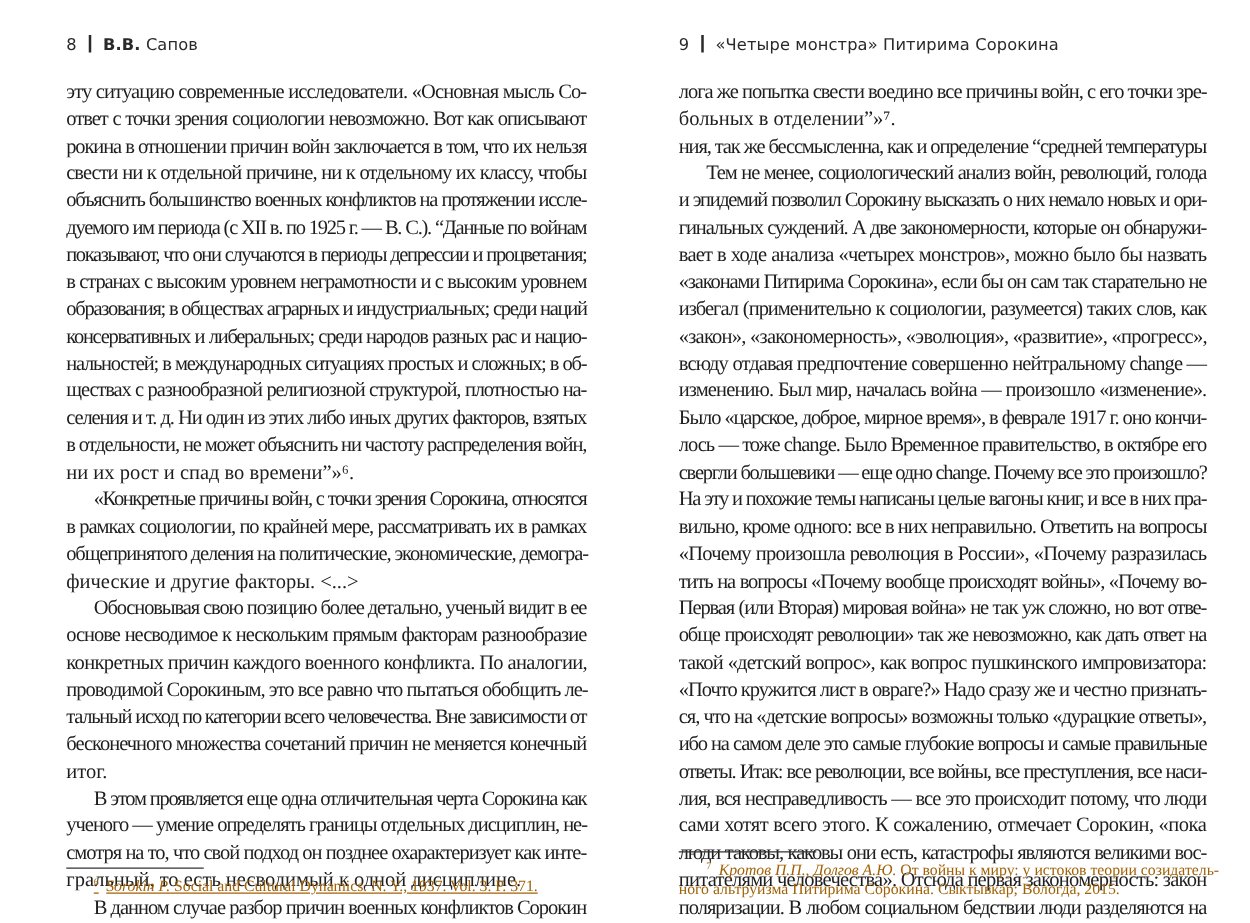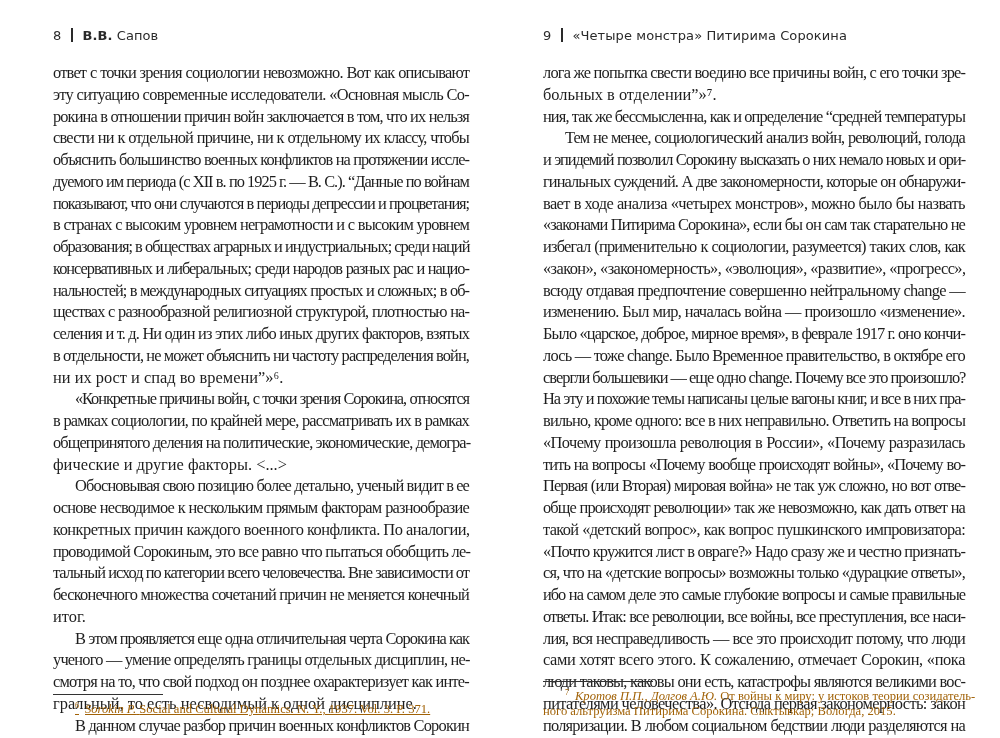--- a/index.html
+++ b/index.html
@@ -62,22 +62,22 @@
   .footnote i { font-style: italic; }
 </style>
 </head>
 <body>
 
 <div class="page left">
   <div class="running-head">
     <span class="pnum">8</span><span class="sep"></span><span class="author-initials">В.В.</span> <span>Сапов</span>
   </div>
   <div class="body-text" id="left-body">
+      <span class="line" style="letter-spacing: -0.7px;">эту ситуацию современные исследователи. «Основная мысль Со-</span>
       <span class="line" style="letter-spacing: -0.8px;">ответ с точки зрения социологии невозможно. Вот как описывают</span>
-      <span class="line" style="letter-spacing: -0.7px;">эту ситуацию современные исследователи. «Основная мысль Со-</span>
       <span class="line" style="letter-spacing: -0.9px;">рокина в отношении причин войн заключается в том, что их нельзя</span>
       <span class="line" style="letter-spacing: -0.8px;">свести ни к отдельной причине, ни к отдельному их классу, чтобы</span>
       <span class="line" style="letter-spacing: -1px;">объяснить большинство военных конфликтов на протяжении иссле-</span>
       <span class="line" style="letter-spacing: -1px;">дуемого им периода (с XII в. по 1925 г. — В. С.). “Данные по войнам</span>
       <span class="line" style="letter-spacing: -1.1px;">показывают, что они случаются в периоды депрессии и процветания;</span>
       <span class="line" style="letter-spacing: -0.9px;">в странах с высоким уровнем неграмотности и с высоким уровнем</span>
       <span class="line" style="letter-spacing: -1px;">образования; в обществах аграрных и индустриальных; среди наций</span>
       <span class="line" style="letter-spacing: -1px;">консервативных и либеральных; среди народов разных рас и нацио-</span>
       <span class="line" style="letter-spacing: -1px;">нальностей; в международных ситуациях простых и сложных; в об-</span>
       <span class="line" style="letter-spacing: -0.9px;">ществах с разнообразной религиозной структурой, плотностью на-</span>

